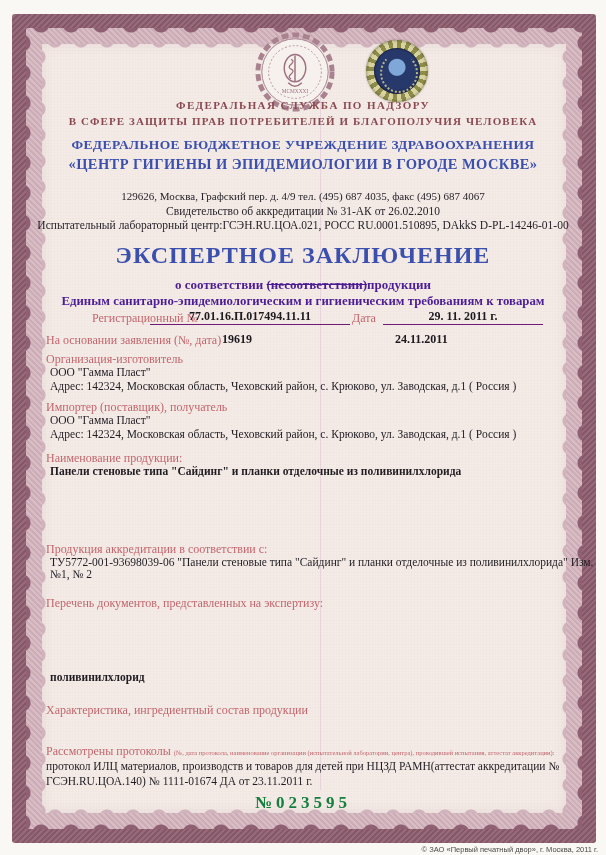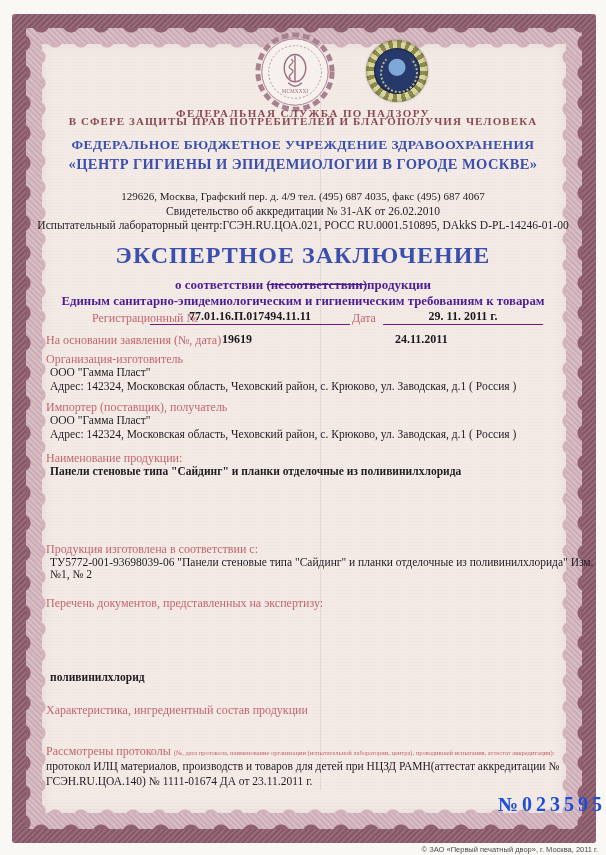--- a/index.html
+++ b/index.html
@@ -57,41 +57,41 @@
     box-shadow:inset 0 0 2px #000;}
   .holo-wreath{position:absolute;left:6px;top:5px;width:34px;height:36px;border-radius:50%;
     border:2px dotted rgba(214,205,140,0.85);border-top-color:transparent;}
   
   .abs{position:absolute;left:0;right:0;}
   .ctr{text-align:center;}
   .maroon{color:#8b4a52;font-weight:bold;}
   .blue{color:#3b4fae;font-weight:bold;}
   .black{color:#26232a;}
   .dred{color:#4c1d95;font-weight:bold;}
-  .h-agency1{top:99px;font-size:11px;letter-spacing:1.4px;margin-top:8px;}
+  .h-agency1{top:99px;font-size:11px;letter-spacing:1.4px;}
   .h-agency2{top:115px;font-size:11px;letter-spacing:1.1px;}
   .h-inst1{top:137px;font-size:13.5px;letter-spacing:0.4px;}
   .h-inst2{top:156px;font-size:14.5px;letter-spacing:0.4px;}
   .h-addr{top:190px;font-size:11px;}
   .h-accr{top:205px;font-size:11.5px;}
   .h-lab{top:219px;font-size:11.5px;}
   .t-main{top:242px;font-size:24px;letter-spacing:1px;}
   .t-sub{top:277px;font-size:13px;}
   .t-sub2{top:294px;font-size:12.8px;}
   .strike{text-decoration:line-through;}
   .lbl{position:absolute;font-size:12px;color:#c2666d;}
   .val{position:absolute;font-size:12px;color:#1d1a20;font-weight:bold;}
   .uline{border-bottom:1px solid #701a75;text-align:center;}
   .sec-label{position:absolute;left:46px;font-size:12px;color:#c2666d;}
   .sec-line{position:absolute;left:50px;font-size:11.5px;color:#1f1c22;}
   .note{font-size:6.5px;letter-spacing:0;color:#c2666d;font-weight:normal;}
   .protocol-text{position:absolute;left:46px;top:759px;width:516px;
     font-size:11.5px;line-height:15px;color:#1f1c22;}
-  .serial{position:absolute;left:0;right:0;top:793px;text-align:right;
-    font-size:20px;color:#1d4ed8;letter-spacing:4px;font-weight:bold;}
+  .serial{position:absolute;left:0;right:0;top:793px;text-align:center;
+    font-size:17px;color:#15803d;letter-spacing:4px;font-weight:bold;}
   .copyright{position:absolute;right:8px;bottom:1px;font-size:7.5px;color:#4a4a4a;
     font-family:"Liberation Sans","DejaVu Sans",sans-serif;}
 </style>
 </head>
 <body>
 
 <div class="page">
 
   <div class="band-dark"></div>
   <div class="band-light">
@@ -150,21 +150,21 @@
   <div class="sec-line" style="top:366px;">ООО "Гамма Пласт"</div>
   <div class="sec-line" style="top:380px;">Адрес: 142324, Московская область, Чеховский район, с. Крюково, ул. Заводская, д.1 ( Россия )</div>
 
   <div class="sec-label" style="top:400px;">Импортер (поставщик), получатель</div>
   <div class="sec-line" style="top:414px;">ООО "Гамма Пласт"</div>
   <div class="sec-line" style="top:428px;">Адрес: 142324, Московская область, Чеховский район, с. Крюково, ул. Заводская, д.1 ( Россия )</div>
 
   <div class="sec-label" style="top:451px;">Наименование продукции:</div>
   <div class="sec-line" style="top:465px;font-weight:bold;">Панели стеновые типа "Сайдинг" и планки отделочные из поливинилхлорида</div>
 
-  <div class="sec-label" style="top:542px;">Продукция изготовлена в соответствии с:</div>
+  <div class="sec-label" style="top:542px;">Продукция аккредитации в соответствии с:</div>
   <div class="sec-line" style="top:556px;">ТУ5772-001-93698039-06 "Панели стеновые типа "Сайдинг" и планки отделочные из поливинилхлорида" Изм. №1, № 2</div>
 
   <div class="sec-label" style="top:596px;">Перечень документов, представленных на экспертизу:</div>
 
   <div class="sec-label" style="top:658px;margin-top:45px;">Характеристика, ингредиентный состав продукции</div>
   <div class="sec-line" style="top:671px;font-weight:bold;">поливинилхлорид</div>
 
   <div class="sec-label" style="top:744px;"><span>Рассмотрены протоколы</span> <span class="note">(№, дата протокола, наименование организации (испытательной лаборатории, центра), проводившей испытания, аттестат аккредитации):</span></div>
   <div class="protocol-text">протокол ИЛЦ материалов, производств и товаров для детей при НЦЗД РАМН(аттестат аккредитации № ГСЭН.RU.ЦОА.140) № 1111-01674 ДА от 23.11.2011 г.</div>
 

